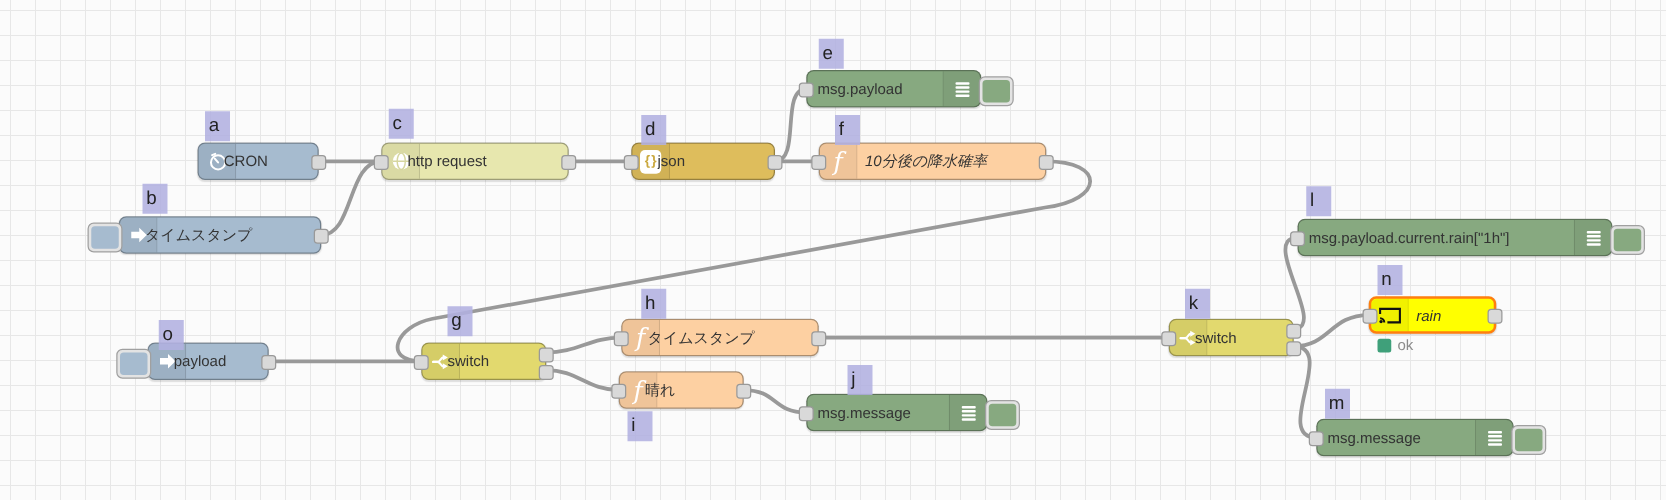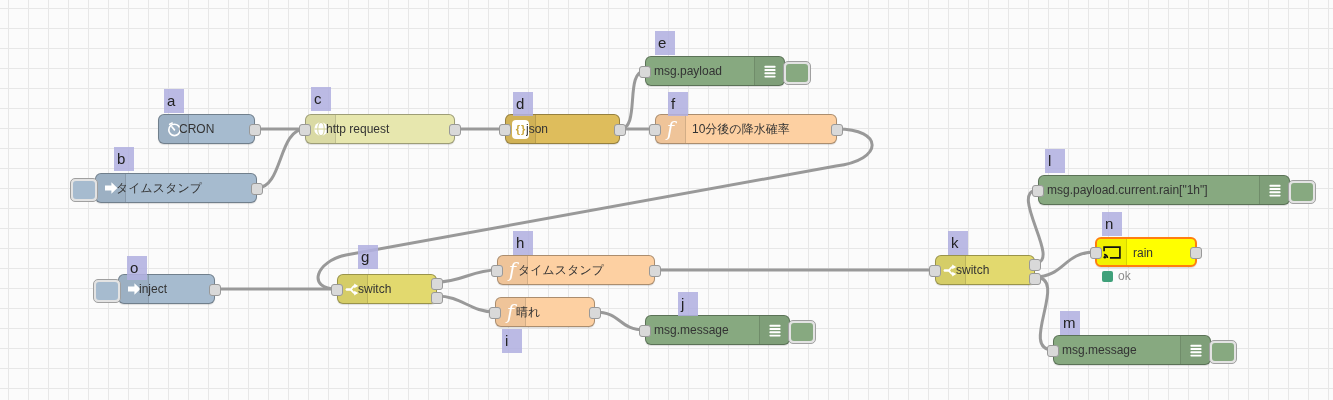--- a/index.html
+++ b/index.html
@@ -24,21 +24,21 @@
     background:rgba(0,0,0,0.055);
   }
   .strip-left{left:0;border-right:1px solid rgba(0,0,0,0.12);border-radius:5px 0 0 5px;}
   .strip-right{right:0;border-left:1px solid rgba(0,0,0,0.12);border-radius:0 5px 5px 0;}
   .node-label{
     position:absolute;top:0;height:44px;line-height:28px;font-size:12px;color:#333;
     text-align:left;white-space:nowrap;overflow:hidden;
   }
   .lbl-after-icon{left:20px;right:8px;}
   .lbl-before-icon{left:8px;right:30px;}
-  .italic{padding-left:16px;}
+  .italic{font-style:italic;padding-left:16px;}
   .fn-glyph{font-family:"DejaVu Serif",serif;font-style:italic;font-size:20px;color:#fff;line-height:1;}
   .json-badge{
     display:inline-block;width:17px;height:19px;background:#fff;border-radius:4px;
     font-size:11px;font-weight:bold;color:#caa83e;text-align:center;line-height:19px;
   }
   .port{
     position:absolute;width:10px;height:10px;border-radius:3px;
     background:#d9d9d9;border:1px solid #999;box-sizing:content-box;z-index:3;
   }
   .port-in{left:-7px;}
@@ -175,21 +175,21 @@
 
   <div class="node" style="left: 118px; top: 274px; width: 97px; background: rgb(166, 187, 207);">
     <div class="side-btn btn-left">
       <div class="btn-inner" style="background: rgb(166, 187, 207);"></div>
     </div>
     <div class="icon-strip strip-left">
       <svg width="16" height="16" viewBox="0 0 20 20">
           <path d="M2.5 6.8h8V2.8L18 10l-7.5 7.2v-4h-8z" fill="#fff"></path>
         </svg>
     </div>
-    <div class="node-label lbl-after-icon">inject</div>
+    <div class="node-label lbl-after-icon">payload</div>
     <div class="port port-out" style="top:9px;"></div>
   </div>
 
   <div class="node" style="left: 497px; top: 255px; width: 158px; background: rgb(253, 208, 162);">
     <div class="icon-strip strip-left">
       <span class="fn-glyph">f</span>
     </div>
     <div class="node-label lbl-after-icon">タイムスタンプ</div>
     <div class="port port-in" style="top:9px;"></div>
     <div class="port port-out" style="top:9px;"></div>

